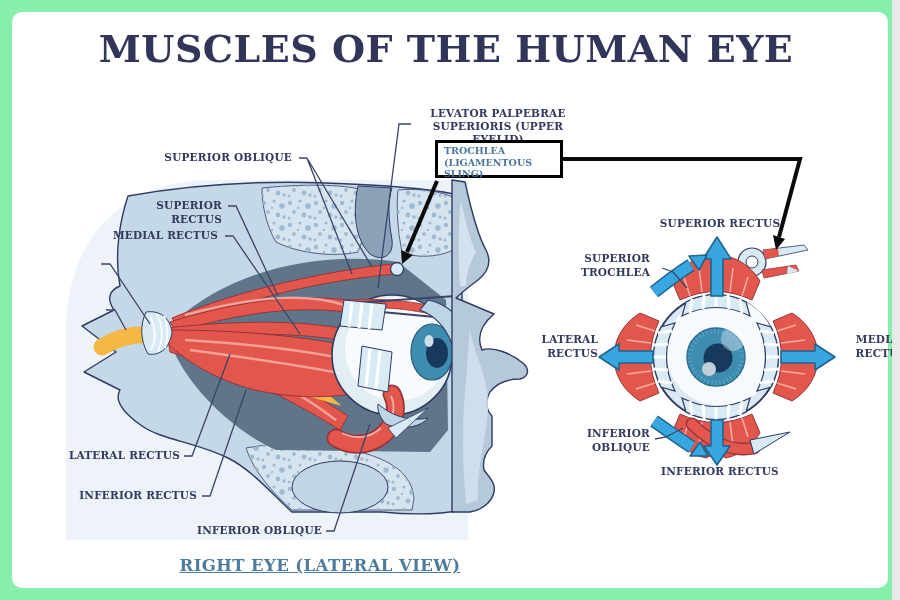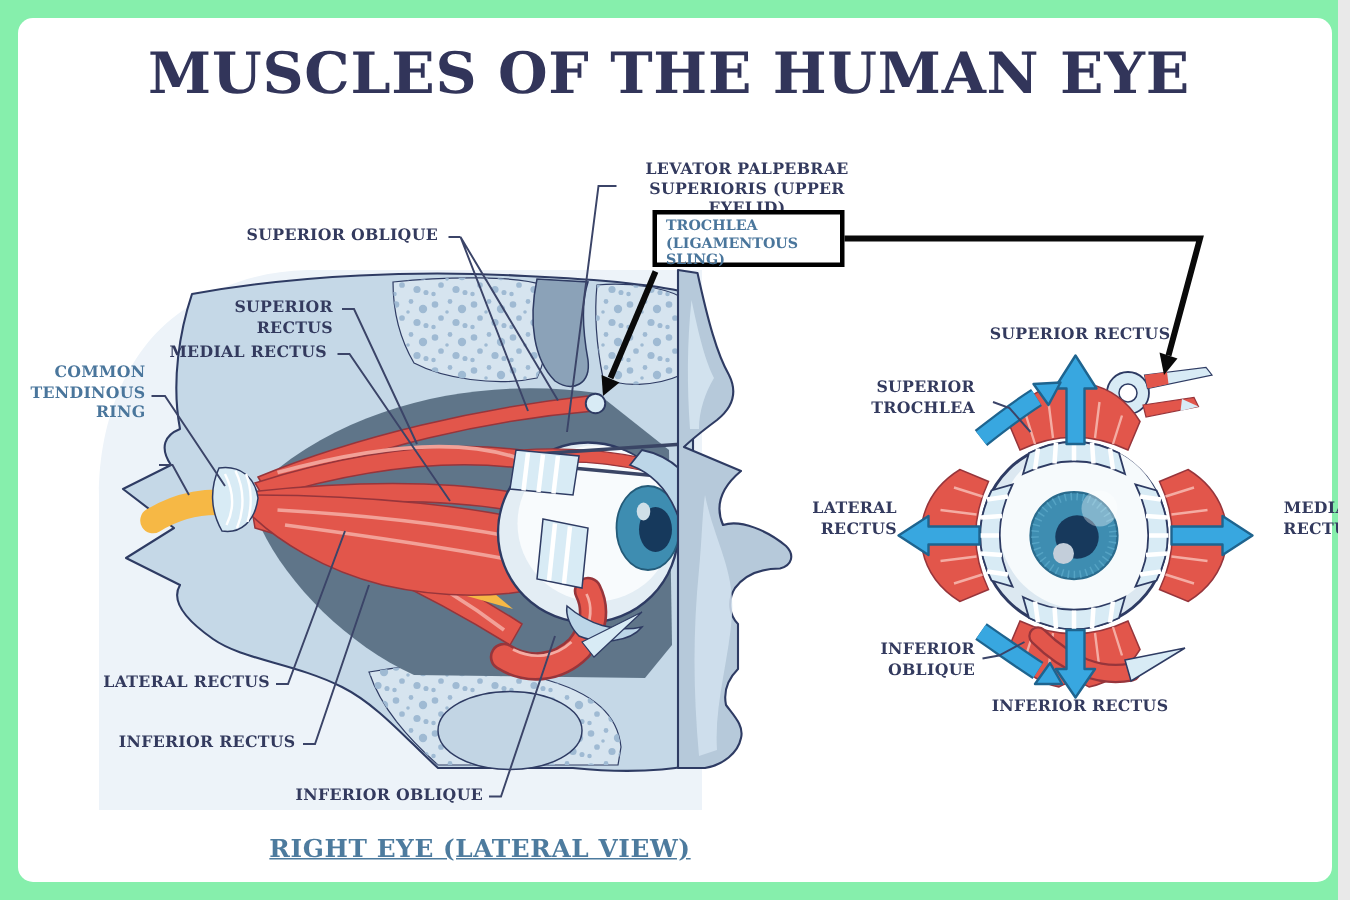--- a/index.html
+++ b/index.html
@@ -226,23 +226,20 @@
   <div class="tbox">
     <div>TROCHLEA</div>
     <div>(LIGAMENTOUS SLING)</div>
   </div>
 
   <div class="lbl ra" style="left:162px;top:151px;width:130px;">SUPERIOR OBLIQUE</div>
   <div class="lbl la" style="left:413px;top:107px;width:170px;line-height:13px;">LEVATOR PALPEBRAE
 SUPERIORIS (UPPER EYELID)</div>
   <div class="lbl ra" style="left:102px;top:199px;width:120px;">SUPERIOR RECTUS</div>
   <div class="lbl ra" style="left:98px;top:229px;width:120px;">MEDIAL RECTUS</div>
-  <div class="lbl ra steel" style="left:16px;top:242px;width:81px;">COMMON
-TENDINOUS
-RING</div>
   <div class="lbl ra" style="left:59px;top:449px;width:121px;">LATERAL RECTUS</div>
   <div class="lbl ra" style="left:66px;top:489px;width:131px;">INFERIOR RECTUS</div>
   <div class="lbl ra" style="left:181px;top:524px;width:141px;">INFERIOR OBLIQUE</div>
   <div class="caption" style="left:170px;top:556px;width:300px;text-decoration:underline;">RIGHT EYE (LATERAL VIEW)</div>
 
   <div class="lbl ca" style="left:640px;top:217px;width:160px;">SUPERIOR RECTUS</div>
   <div class="lbl ra" style="left:560px;top:252px;width:90px;">SUPERIOR
 TROCHLEA</div>
   <div class="lbl ra" style="left:518px;top:333px;width:80px;">LATERAL
 RECTUS</div>

